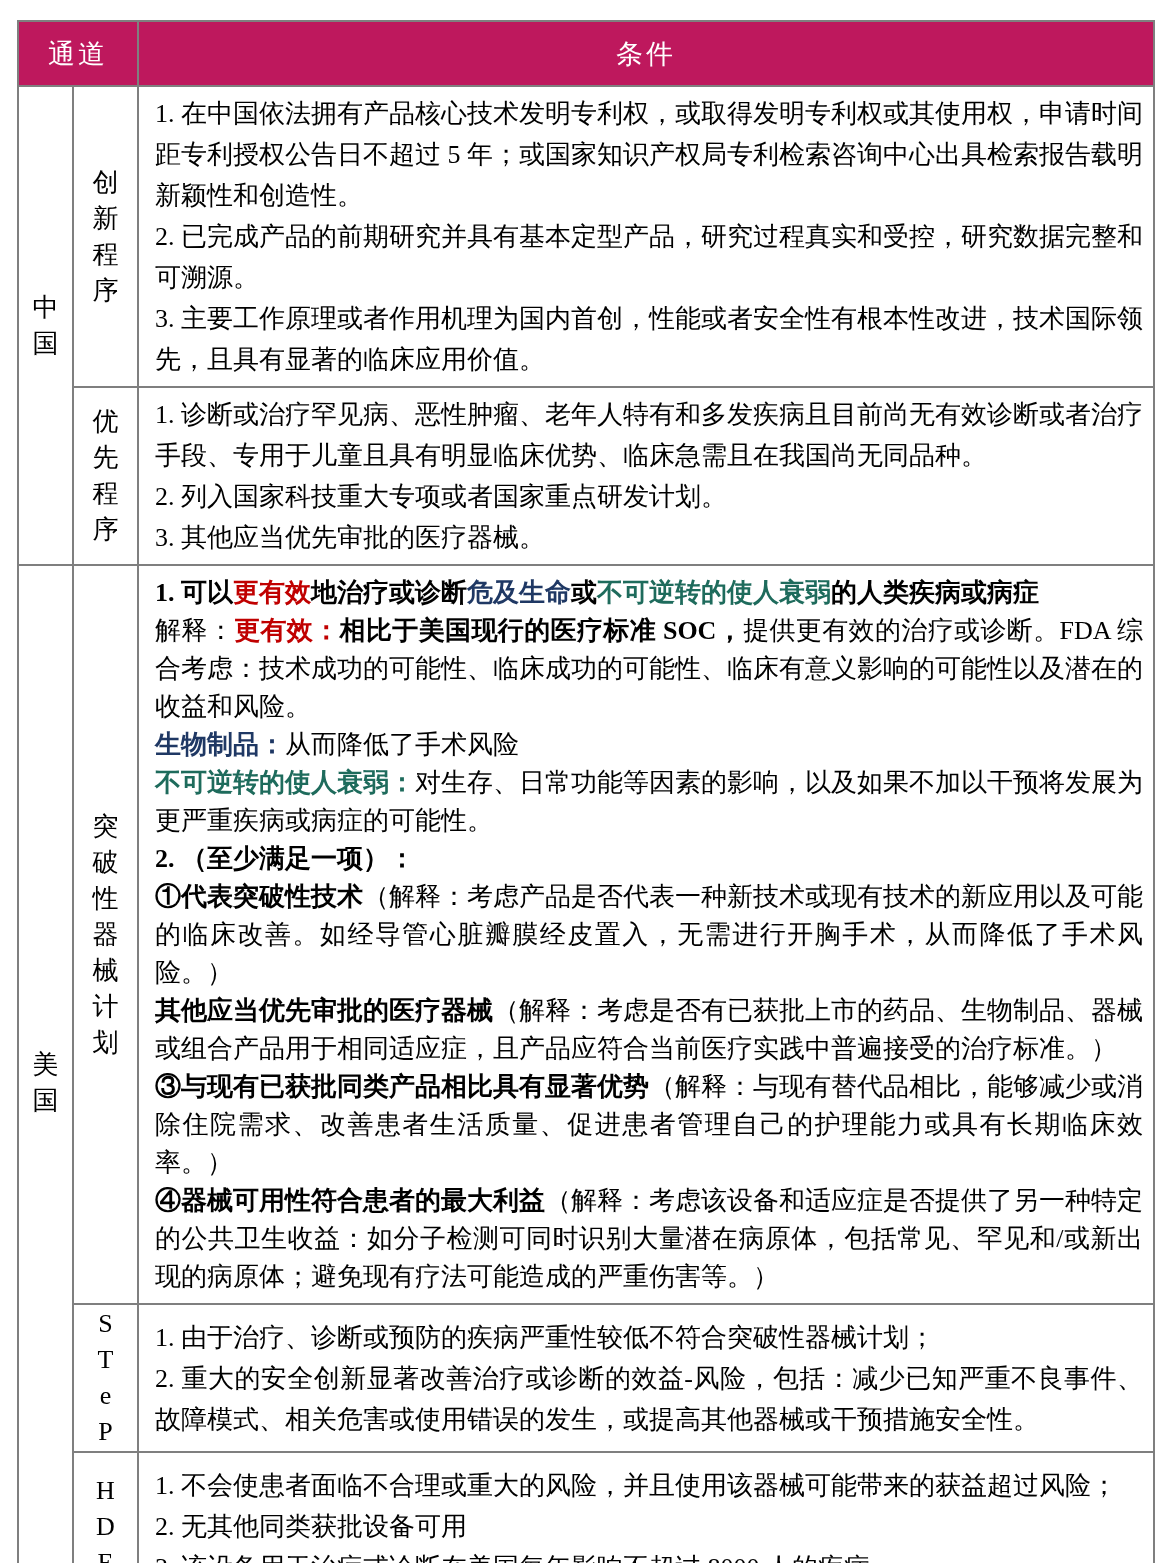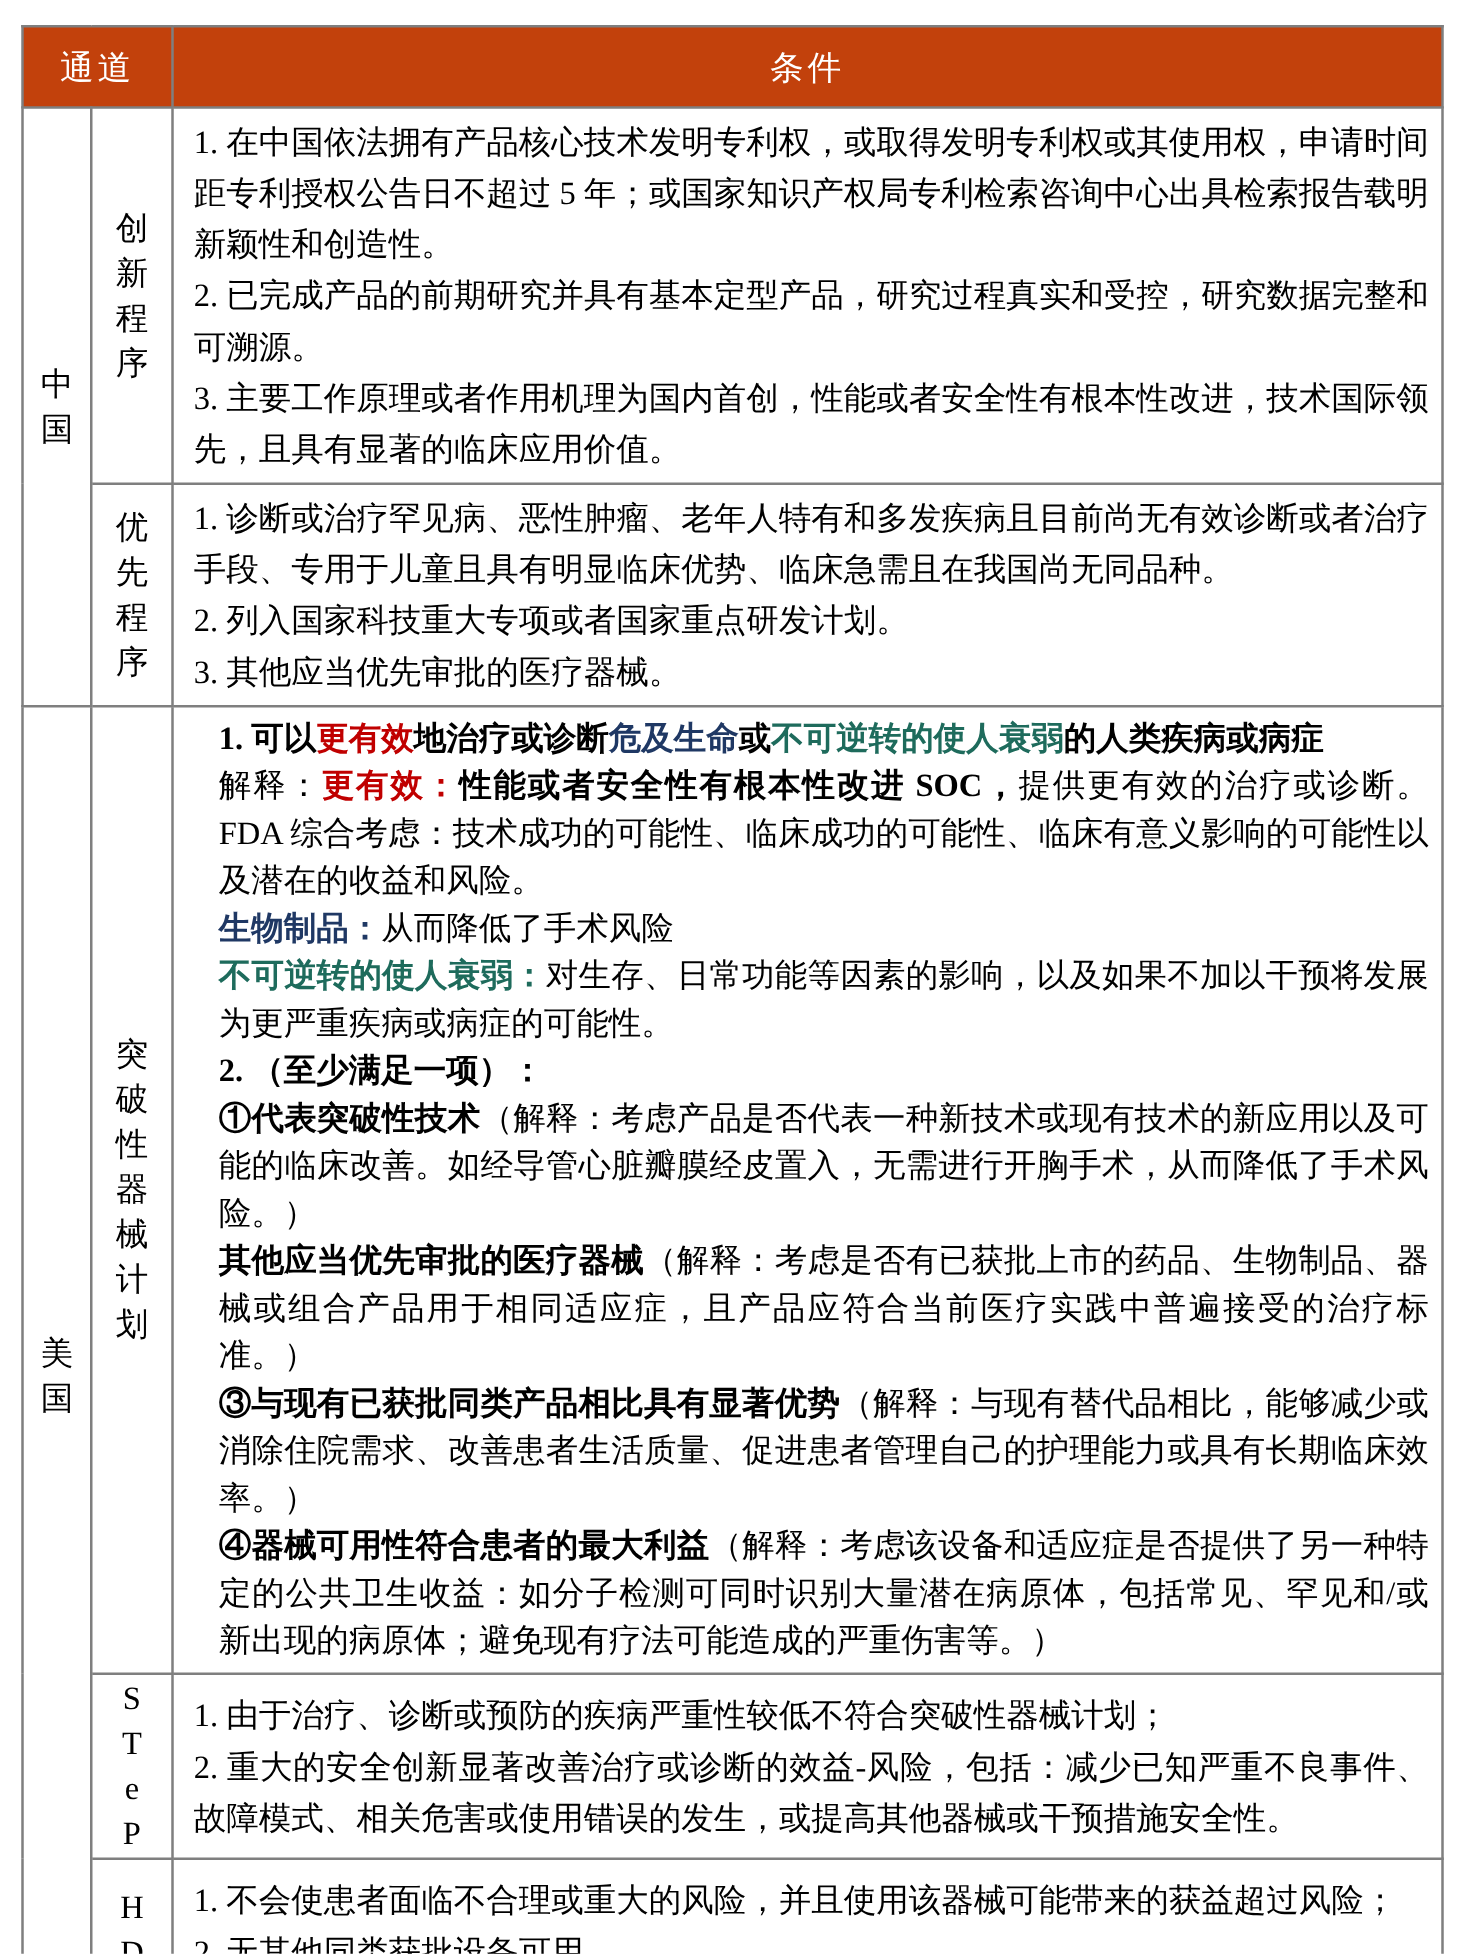--- a/index.html
+++ b/index.html
@@ -16,21 +16,21 @@
     width:1138px;
     table-layout:fixed;
   }
   table.pathway th, table.pathway td{
     border:2px solid #7f7f7f;
   }
   table.pathway{border:2px solid #595959;}
   col.c-country{width:55px;}
   col.c-program{width:65px;}
   thead th{
-    background:#c2410c;
+    background:#be185d;
     color:#ffffff;
     font-weight:400;
     font-size:27px;
     height:61px;
     text-align:center;
     letter-spacing:3px;
   }
   .country-cell,.prog-cell{
     text-align:center;
     vertical-align:middle;
@@ -48,21 +48,21 @@
   .para{margin:0;text-align:justify;text-justify:inter-ideograph;}
   
   .s-n{font-weight:400;}
   .s-b{font-weight:700;}
   .s-r{font-weight:700;color:#c00000;}
   .s-v{font-weight:700;color:#1f3864;}
   .s-t{font-weight:700;color:#1e6b5c;}
   
   tr.r-innovation  .cond-cell{height:277px;}
   tr.r-priority    .cond-cell{height:159px;}
-  tr.r-breakthrough .cond-cell{height:725px;line-height:38px;padding-left:36px;}
+  tr.r-breakthrough .cond-cell{height:725px;line-height:38px;}
   tr.r-step        .cond-cell{height:122px;}
   tr.r-hde         .cond-cell{height:135px;}
 </style>
 </head>
 <body>
 
 <div class="table-wrap">
   <table class="pathway">
     <colgroup>
       <col class="c-country">
@@ -129,21 +129,21 @@
               <div>破</div>
               <div>性</div>
               <div>器</div>
               <div>械</div>
               <div>计</div>
               <div>划</div>
             </div>
           </td>
           <td class="cond-cell">
             <p class="para"><span class="s-b">1. 可以</span><span class="s-r">更有效</span><span class="s-b">地治疗或诊断</span><span class="s-v">危及生命</span><span class="s-b">或</span><span class="s-t">不可逆转的使人衰弱</span><span class="s-b">的人类疾病或病症</span></p>
-            <p class="para"><span class="s-n">解释：</span><span class="s-r">更有效：</span><span class="s-b">性能或者安全性有根本性改进 SOC，</span><span class="s-n">提供更有效的治疗或诊断。FDA 综合考虑：技术成功的可能性、临床成功的可能性、临床有意义影响的可能性以及潜在的收益和风险。</span></p>
+            <p class="para"><span class="s-n">解释：</span><span class="s-r">更有效：</span><span class="s-b">相比于美国现行的医疗标准 SOC，</span><span class="s-n">提供更有效的治疗或诊断。FDA 综合考虑：技术成功的可能性、临床成功的可能性、临床有意义影响的可能性以及潜在的收益和风险。</span></p>
             <p class="para"><span class="s-v">生物制品：</span><span class="s-n">从而降低了手术风险</span></p>
             <p class="para"><span class="s-t">不可逆转的使人衰弱：</span><span class="s-n">对生存、日常功能等因素的影响，以及如果不加以干预将发展为更严重疾病或病症的可能性。</span></p>
             <p class="para"><span class="s-b">2. （至少满足一项）：</span></p>
             <p class="para"><span class="s-b">①代表突破性技术</span><span class="s-n">（解释：考虑产品是否代表一种新技术或现有技术的新应用以及可能的临床改善。如经导管心脏瓣膜经皮置入，无需进行开胸手术，从而降低了手术风险。）</span></p>
             <p class="para"><span class="s-b">其他应当优先审批的医疗器械</span><span class="s-n">（解释：考虑是否有已获批上市的药品、生物制品、器械或组合产品用于相同适应症，且产品应符合当前医疗实践中普遍接受的治疗标准。）</span></p>
             <p class="para"><span class="s-b">③与现有已获批同类产品相比具有显著优势</span><span class="s-n">（解释：与现有替代品相比，能够减少或消除住院需求、改善患者生活质量、促进患者管理自己的护理能力或具有长期临床效率。）</span></p>
             <p class="para"><span class="s-b">④器械可用性符合患者的最大利益</span><span class="s-n">（解释：考虑该设备和适应症是否提供了另一种特定的公共卫生收益：如分子检测可同时识别大量潜在病原体，包括常见、罕见和/或新出现的病原体；避免现有疗法可能造成的严重伤害等。）</span></p>
           </td>
         </tr>
         <tr class="r-step">

